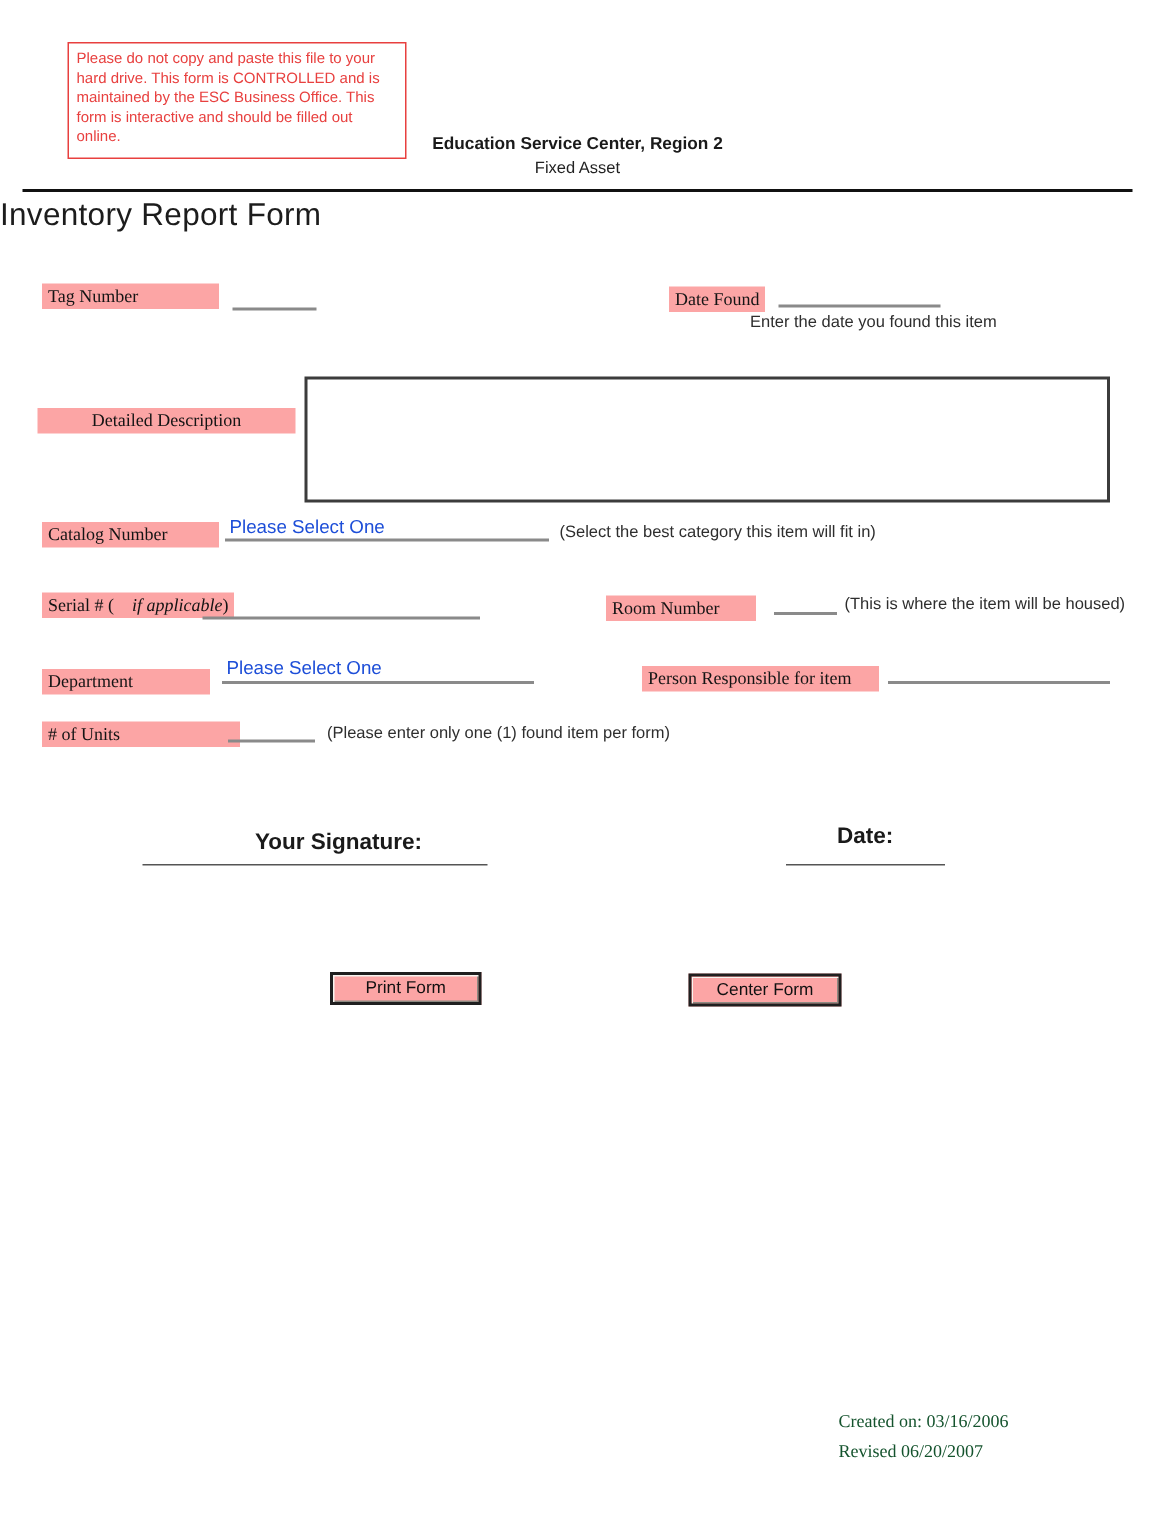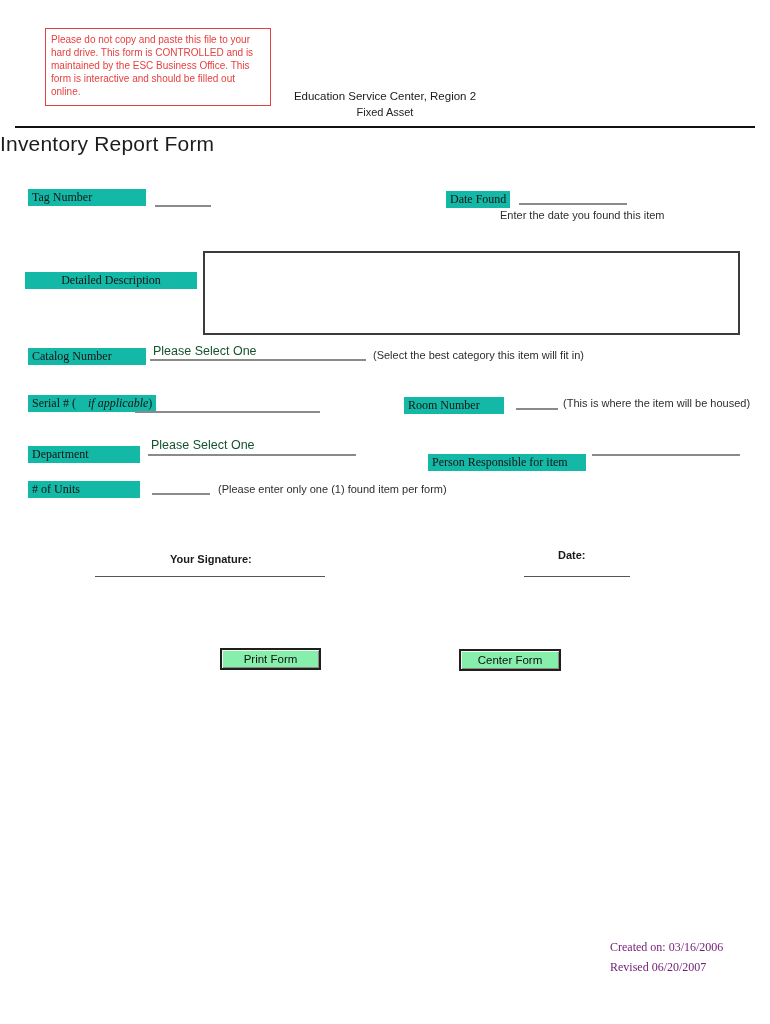--- a/index.html
+++ b/index.html
@@ -16,69 +16,69 @@
 
   
   .warning {
     position: absolute; left: 45px; top: 28px; width: 226px; height: 78px;
     border: 1px solid #e8403f; color: #e8403f;
     font-size: 10px; line-height: 13px; padding: 4px 5px;
     font-family: "Liberation Sans", sans-serif;
   }
 
   
-  .org      { position: absolute; left: 0; top: 90px;  width: 770px; text-align: center; font-size: 11.5px; font-weight: normal; }
+  .org      { position: absolute; left: 0; top: 90px;  width: 770px; text-align: center; font-size: 11.5px; font-weight: bold; }
   .dept     { position: absolute; left: 0; top: 106px; width: 770px; text-align: center; font-size: 11px; color: #222; }
   .rule     { position: absolute; left: 15px; top: 126px; width: 740px; height: 2px; background: #111; }
   .title    { position: absolute; left: 0; top: 132px; width: 770px; text-align: left; font-size: 21px; color: #1c1c1c; letter-spacing: .2px; }
   .subtitle { position: absolute; left: 0; top: 161px; width: 770px; text-align: center; font-size: 11.5px; color: #222; }
 
   
   .hl {
-    position: absolute; background: #14b8a6; color: #141414;
+    position: absolute; background: #fca5a5; color: #141414;
     font-family: "Liberation Serif", "DejaVu Serif", serif;
     font-size: 12px; height: 17px; line-height: 17px; padding: 0 4px;
     white-space: nowrap;
   }
   .hl.center { text-align: center; margin-top: 20px; }
 
   
   .line { position: absolute; height: 2px; border-bottom: 2px solid #8a8a8a; background: transparent; }
   .line.thin { border-bottom-width: 1px; border-bottom-color: #555; }
 
   
-  .sel { position: absolute; color: #14532d; font-size: 12.5px; font-family: "Liberation Sans", sans-serif; white-space: nowrap; }
+  .sel { position: absolute; color: #1d4ed8; font-size: 12.5px; font-family: "Liberation Sans", sans-serif; white-space: nowrap; }
 
   
   .hint { position: absolute; font-size: 11px; color: #2e2e2e; white-space: nowrap; }
 
   
   .descbox {
     position: absolute; left: 203px; top: 251px; width: 537px; height: 84px;
     border: 2px solid #3c3c3c; background: #ffffff;
   }
 
   
-  .siglabel { position: absolute; font-size: 11px; font-weight: bold; color: #1a1a1a; white-space: nowrap; }
+  .siglabel { position: absolute; font-size: 15px; font-weight: bold; color: #1a1a1a; white-space: nowrap; }
 
   
   .btn {
     position: absolute; height: 22px;
-    background: #86efac; color: #111;
+    background: #fca5a5; color: #111;
     border: 2px solid #1f1f1f;
     box-shadow: inset 1px 1px 0 #f6f4ef, inset -1px -1px 0 #8d8a82;
     font-family: "Liberation Sans", sans-serif; font-size: 11.5px;
     cursor: pointer;
   }
 
   
   .footerline {
-    position: absolute; left: 610px;
+    position: absolute; left: 559px;
     font-family: "Liberation Serif", "DejaVu Serif", serif;
-    font-size: 12px; color: #701a75; white-space: nowrap;
+    font-size: 12px; color: #14532d; white-space: nowrap;
   }
   .em { font-style: italic; margin-left: 12px; }
 </style>
 </head>
 <body>
 
 <div class="page">
 
   <div class="warning">
     <span>Please do not copy and paste this file to your hard drive. This form is CONTROLLED and is maintained by the ESC Business Office. This form is interactive and should be filled out online.</span>
@@ -108,24 +108,24 @@
   <div class="line" style="left:135px; top:411px; width:185px;"></div>
 
   <div class="hl" style="left:404px; top:397px; width:100px;">Room Number</div>
   <div class="line" style="left:516px; top:408px; width:42px;"></div>
   <div class="hint" style="left:563px; top:397px;">(This is where the item will be housed)</div>
 
   <div class="hl" style="left:28px; top:446px; width:112px;">Department</div>
   <div class="sel" style="left:151px; top:438px;">Please Select One</div>
   <div class="line" style="left:148px; top:454px; width:208px;"></div>
 
-  <div class="hl" style="left:428px; top:444px; width:158px;margin-top:10px;">Person Responsible for item</div>
+  <div class="hl" style="left:428px; top:444px; width:158px;">Person Responsible for item</div>
   <div class="line" style="left:592px; top:454px; width:148px;"></div>
 
-  <div class="hl" style="left:28px; top:481px; width:112px;"># of Units</div>
+  <div class="hl" style="left:28px; top:481px; width:132px;"># of Units</div>
   <div class="line" style="left:152px; top:493px; width:58px;"></div>
   <div class="hint" style="left:218px; top:483px;">(Please enter only one (1) found item per form)</div>
 
   <div class="siglabel" style="left:170px; top:553px;">Your Signature:</div>
   <div class="line thin" style="left:95px; top:575px; width:230px;"></div>
 
   <div class="siglabel" style="left:558px; top:549px;">Date:</div>
   <div class="line thin" style="left:524px; top:575px; width:106px;"></div>
 
   <button class="btn" style="left:220px; top:648px; width:101px;">Print Form</button>

